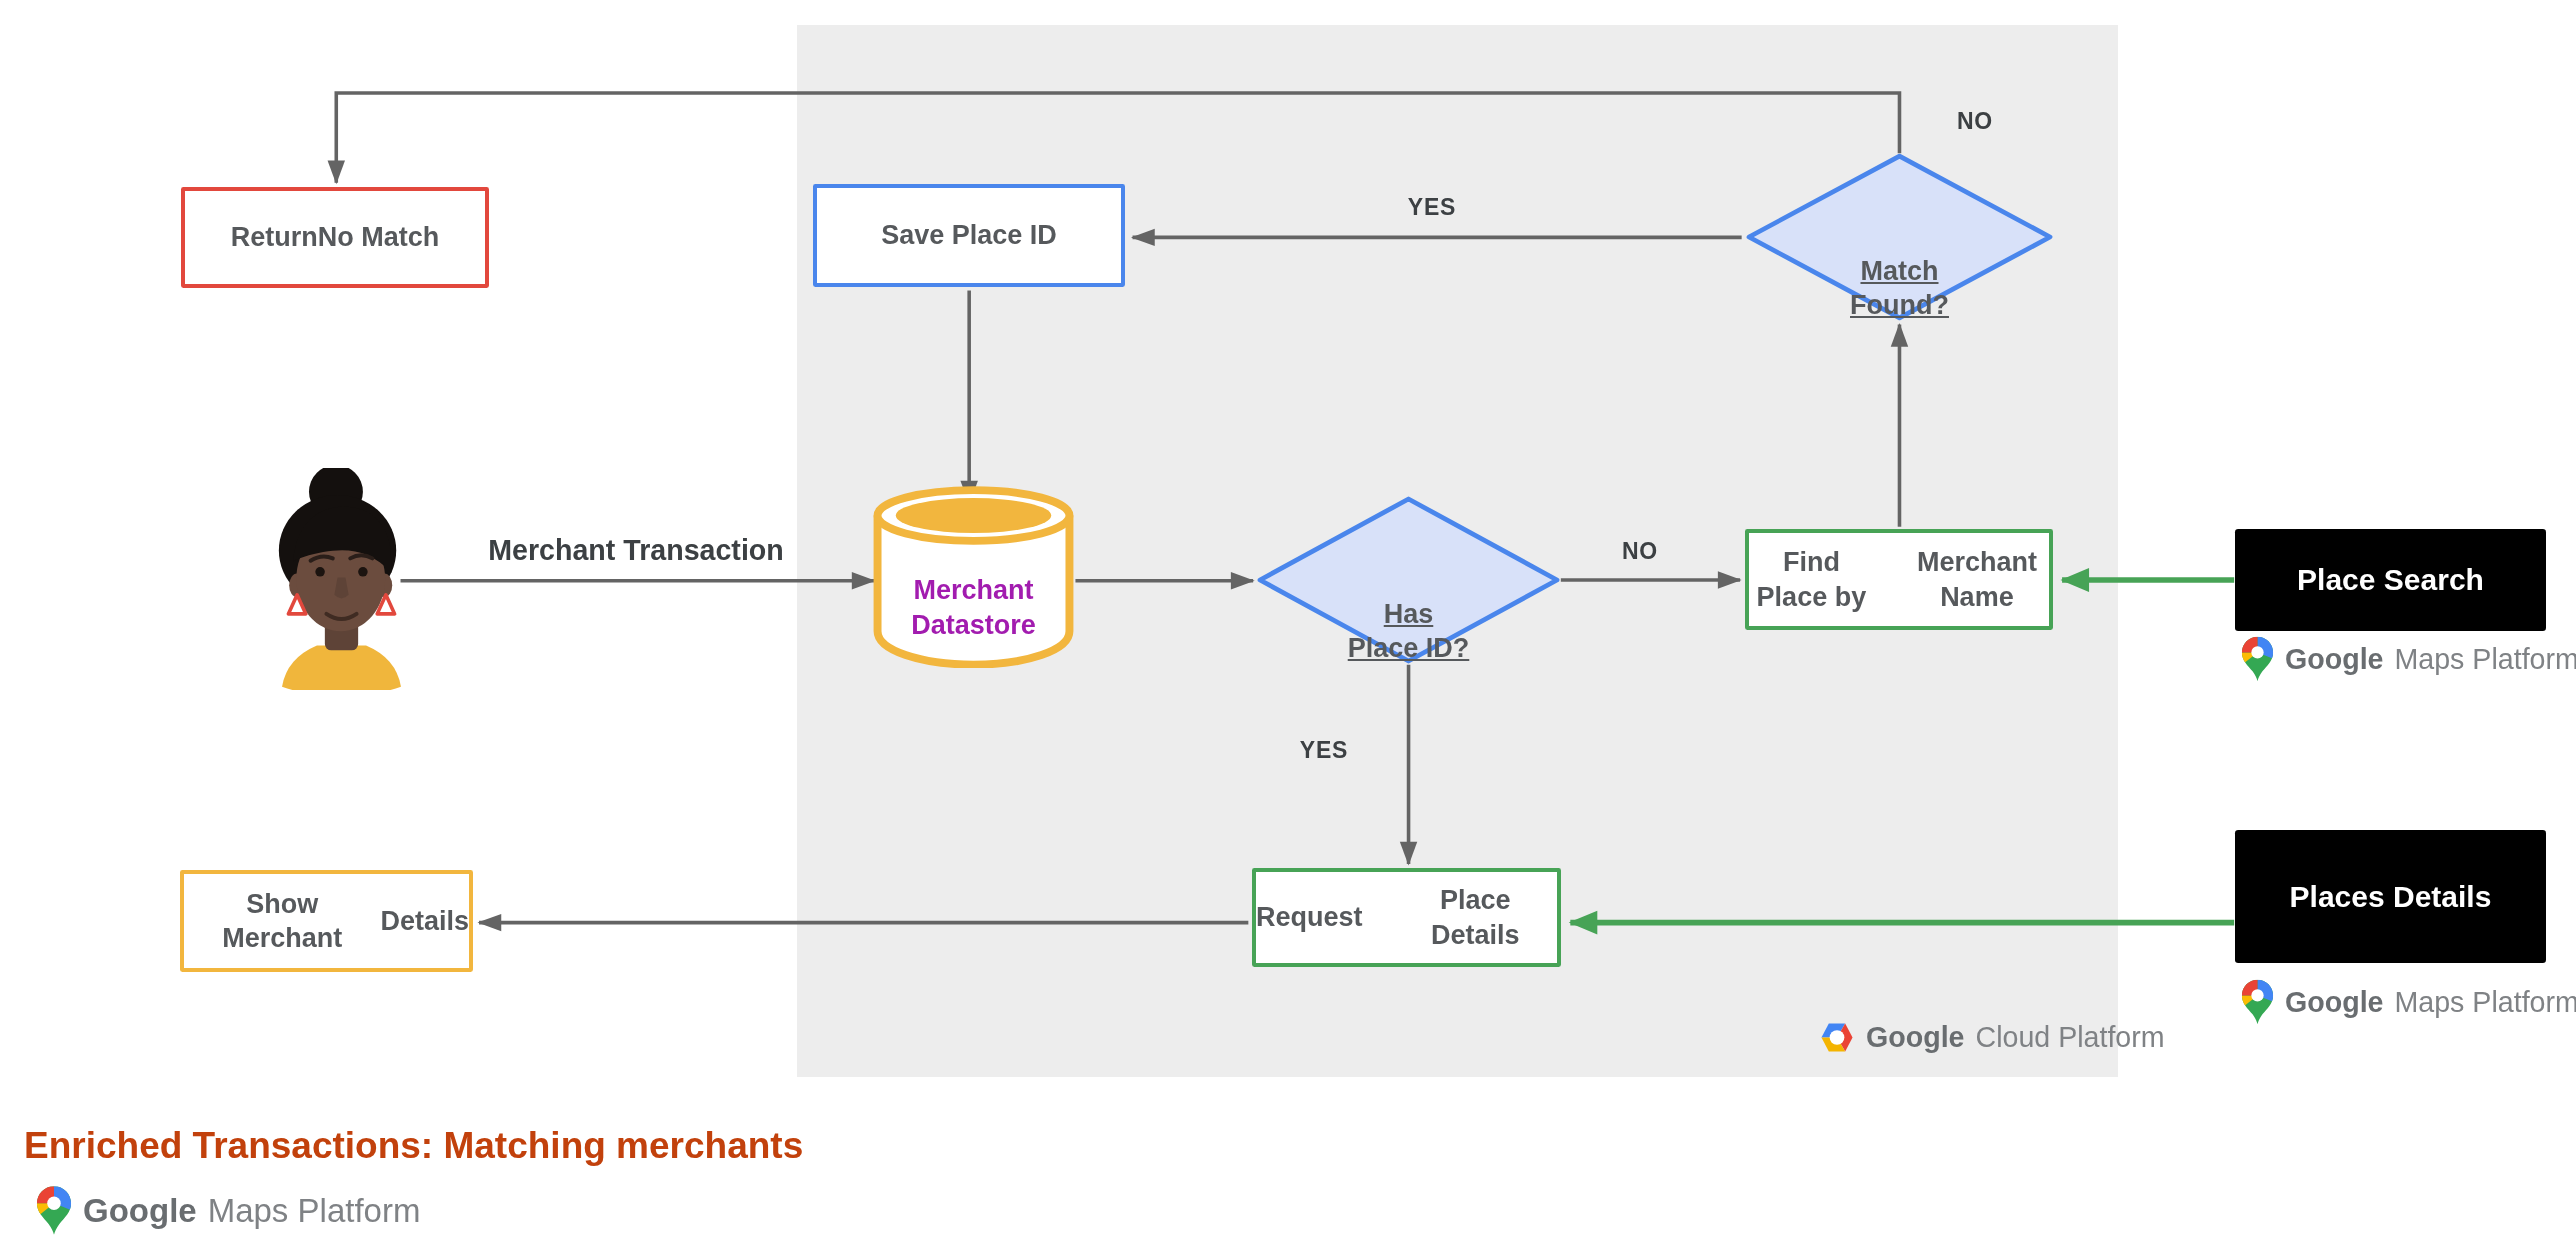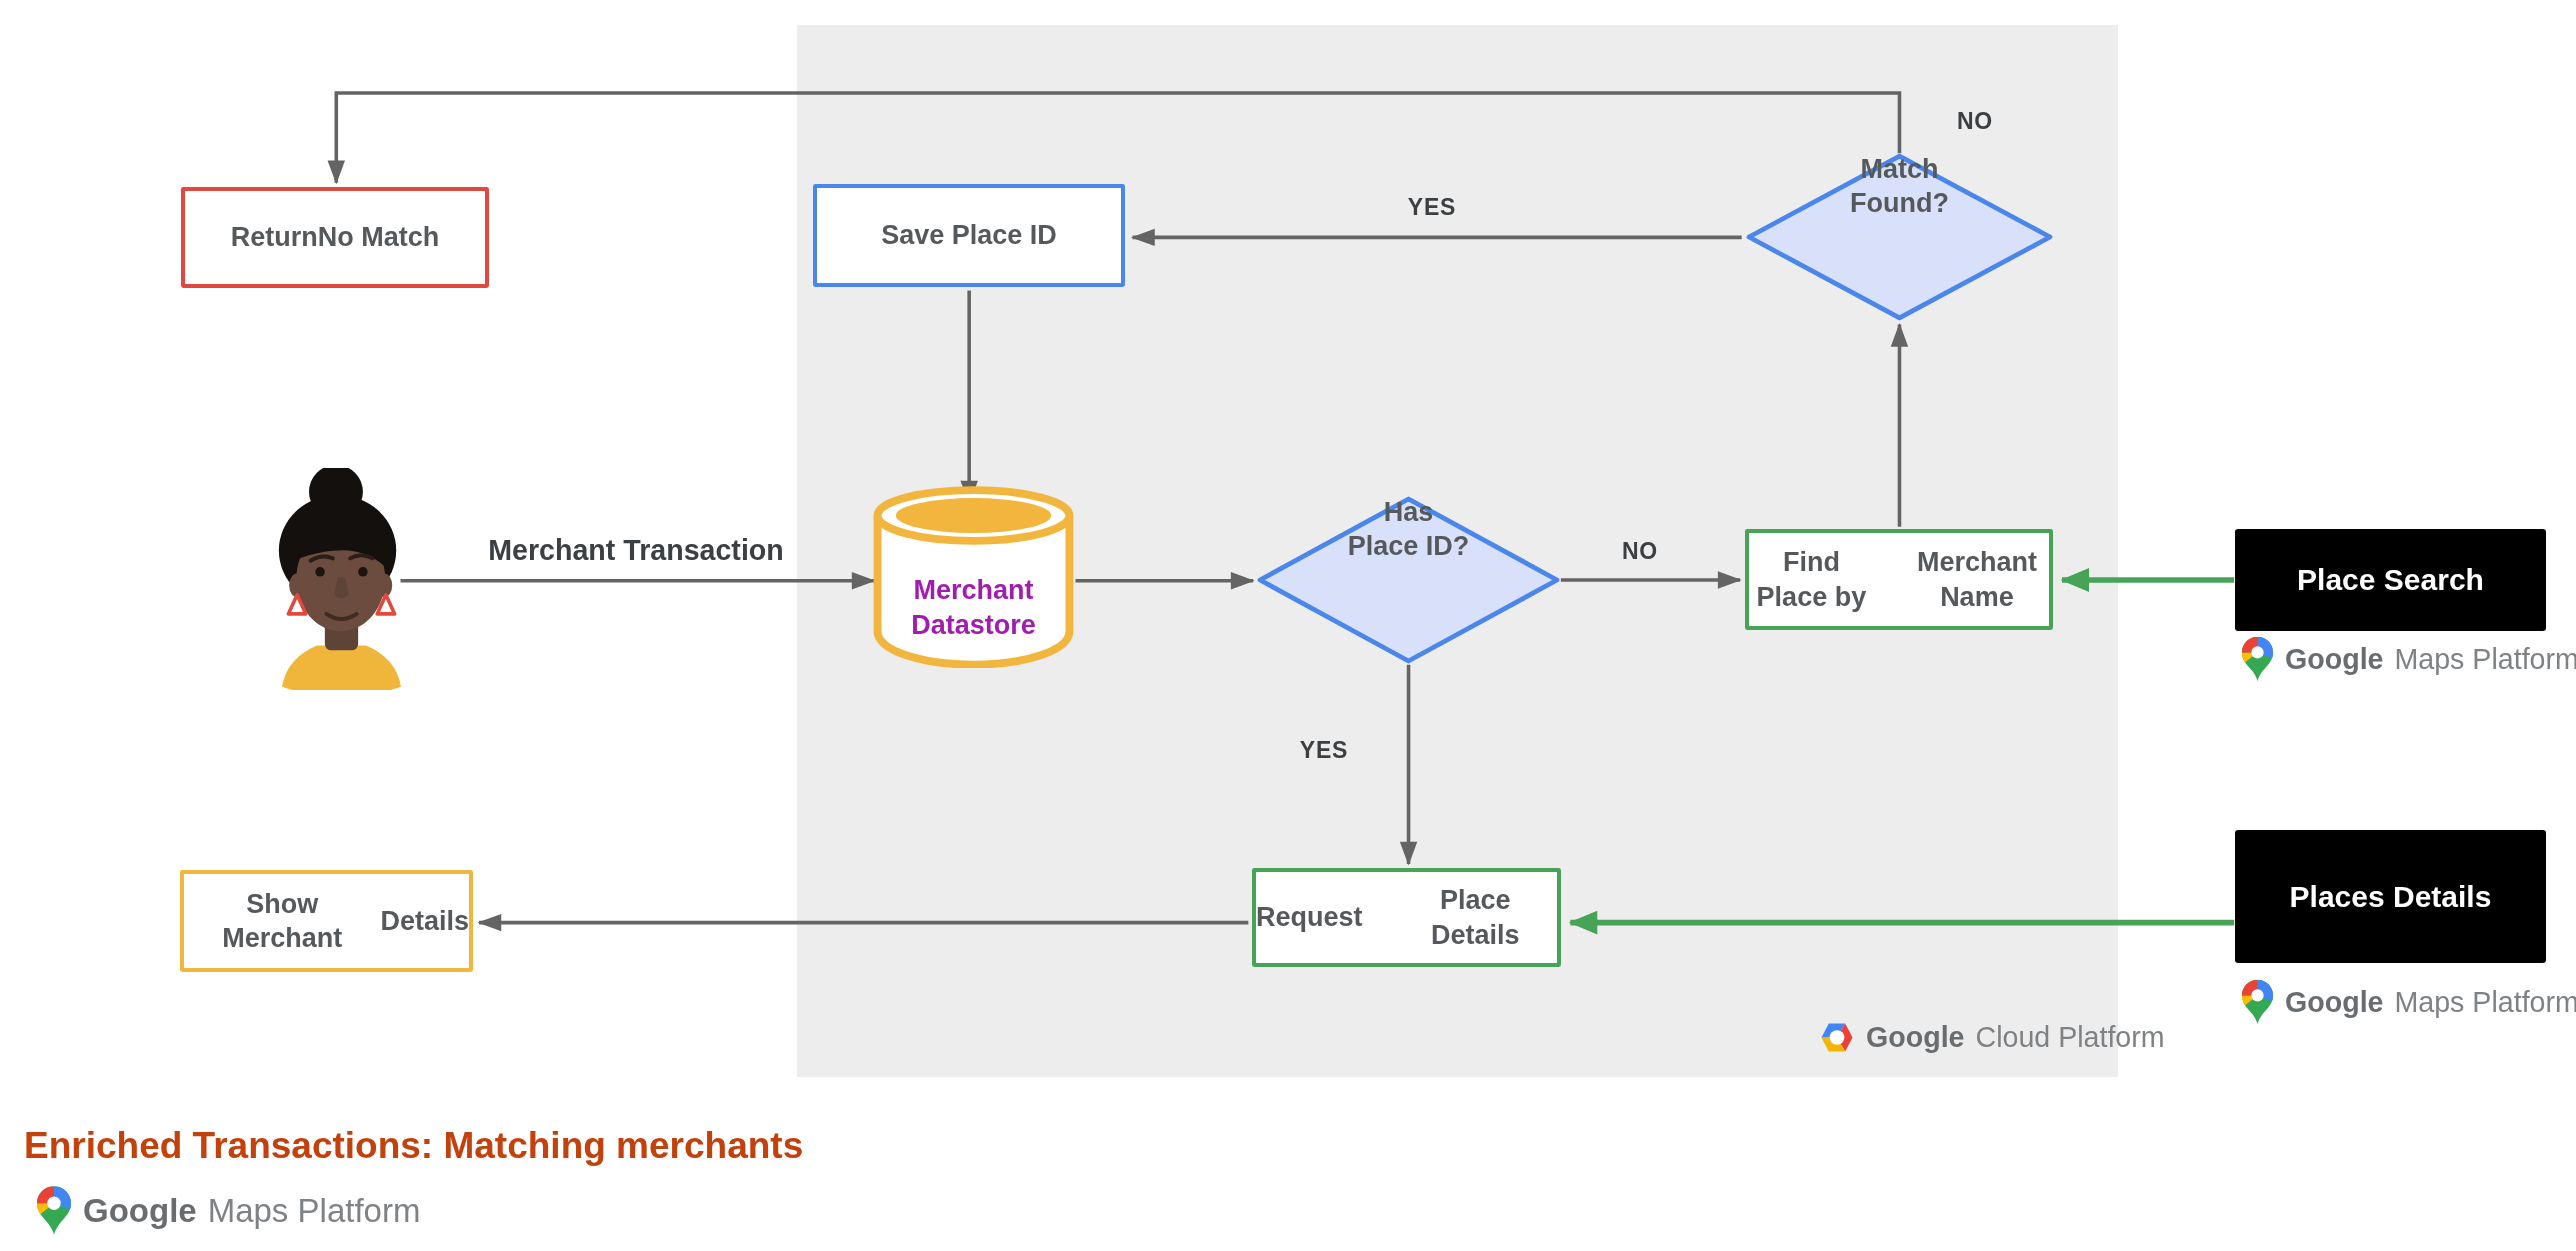--- a/index.html
+++ b/index.html
@@ -24,22 +24,22 @@
   .b-yellow{border:4.8px solid #F2B63E;}
 
   .api-card{
     position:absolute;z-index:2;display:flex;align-items:center;justify-content:center;
     background:#000000;color:#ffffff;font-size:30px;font-weight:bold;border-radius:3.2px;text-align:center;
   }
 
   .diamond{position:absolute;z-index:2;}
   .diamond svg{display:block;}
   .dlabel{
-    position:absolute;inset:0;display:flex;flex-direction:column;align-items:center;justify-content:flex-start;
-    font-size:27px;font-weight:bold;color:#56595C;line-height:1.26;text-align:center;
+    position:absolute;inset:0;display:flex;flex-direction:column;align-items:center;justify-content:flex-end;
+    font-size:27px;font-weight:bold;color:#56595C;line-height:1.26;text-align:center;text-decoration:underline;
   }
 
   .cylinder{position:absolute;z-index:2;left:872px;top:482px;width:203px;height:186px;}
   .cyl-label{
     position:absolute;left:0;right:0;top:65px;bottom:0;display:flex;flex-direction:column;align-items:center;
     justify-content:center;font-size:27px;font-weight:bold;color:#a21caf;line-height:1.26;text-align:center;
   }
 
   .edge-label{
     position:absolute;z-index:3;transform:translate(-50%,-50%);

